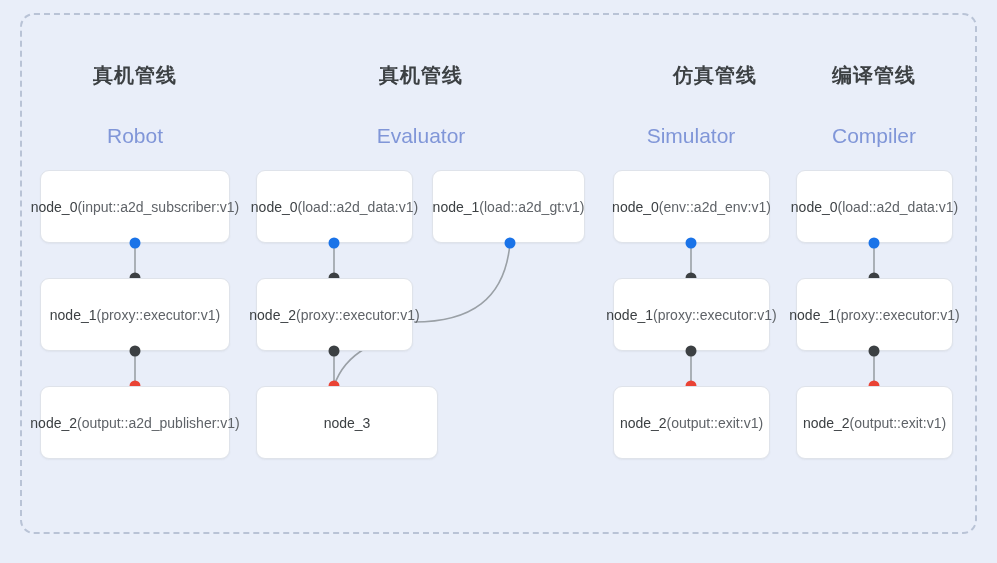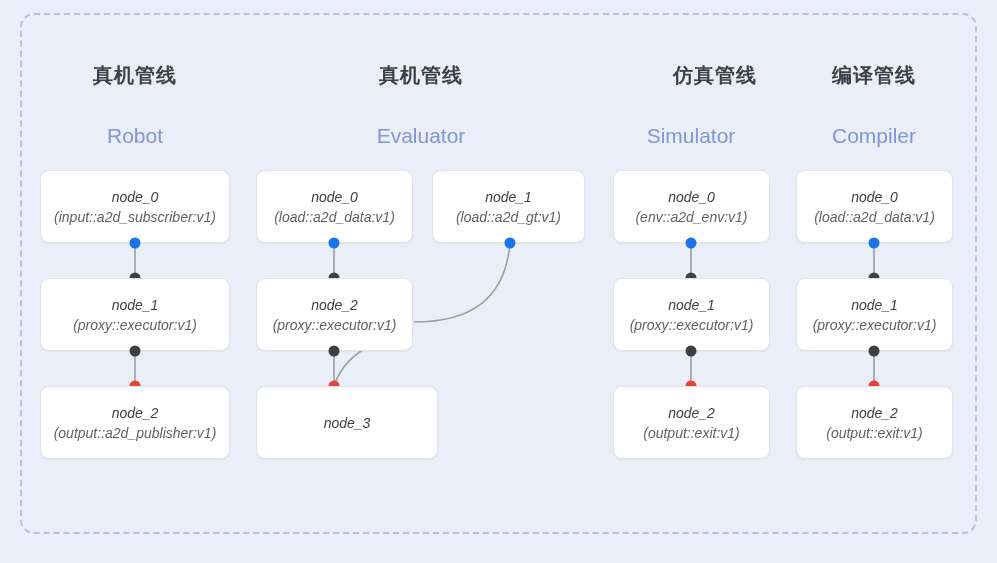--- a/index.html
+++ b/index.html
@@ -58,25 +58,24 @@
     color: #8096d8;
     white-space: nowrap;
   }
   .node-box {
     position: absolute;
     background: #ffffff;
     border: 1px solid #dfe3ea;
     border-radius: 9px;
     box-sizing: border-box;
     display: flex;
-    flex-direction: column;
+    flex-direction: row;
     align-items: center;
     justify-content: center;
     box-shadow: 0 1px 2px rgba(60,64,67,0.06);
-    font-style: italic;
   }
   .node-name {
     font-size: 14px;
     color: #3c4043;
     line-height: 20px;
     white-space: nowrap;
   }
   .node-type {
     font-size: 14px;
     color: #5f6368;

